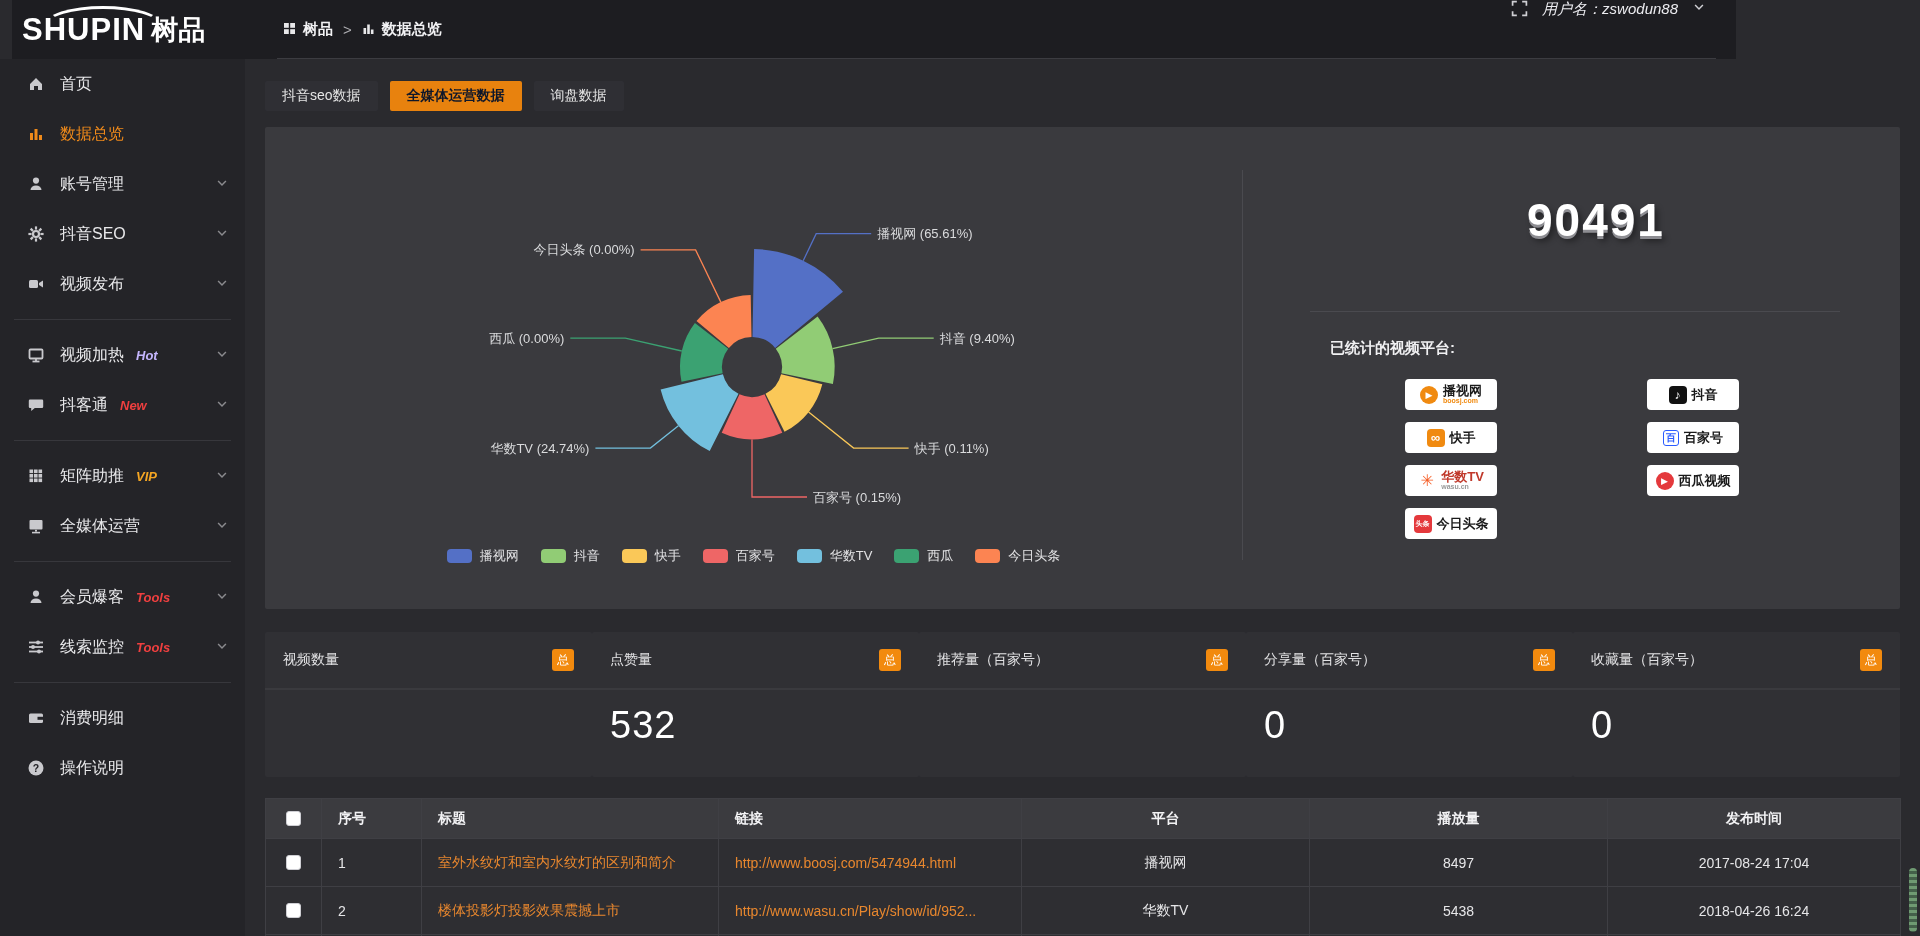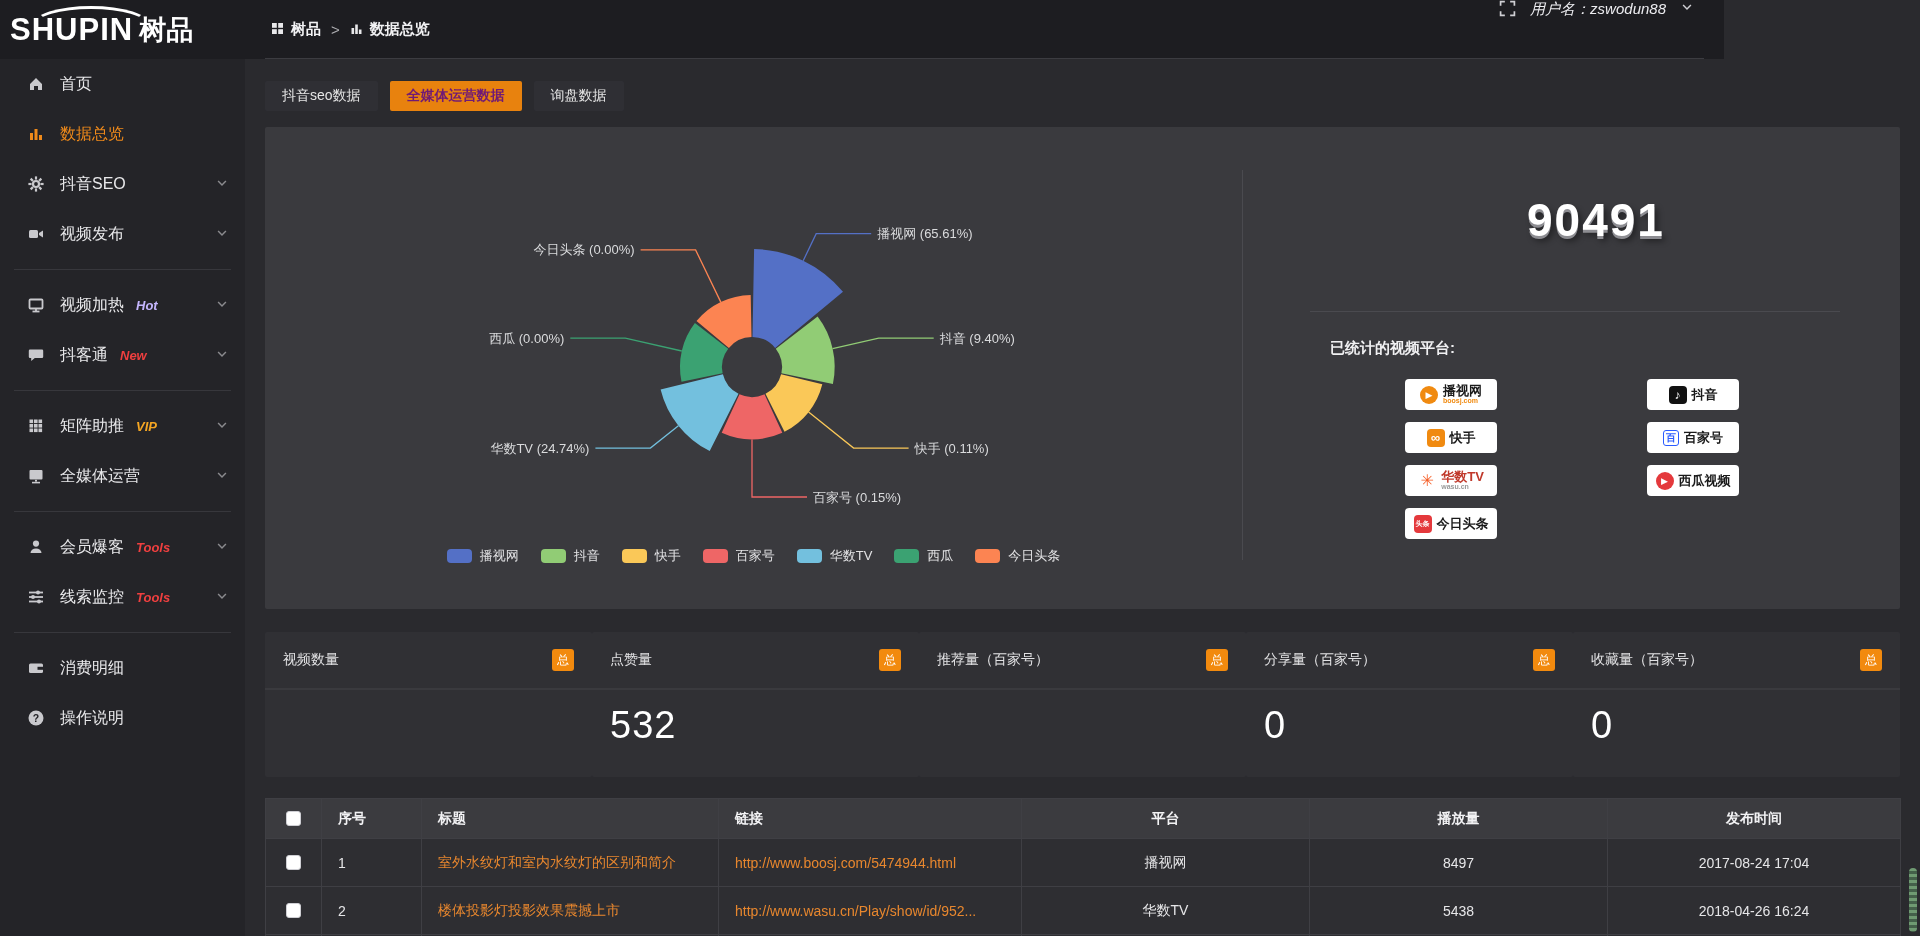--- a/index.html
+++ b/index.html
@@ -1,20 +1,20 @@
 <!DOCTYPE html>
 <html><head>
 <meta charset="utf-8">
 <style>
   * { margin:0; padding:0; box-sizing:border-box; }
   html,body { width:1920px; height:936px; overflow:hidden; background:#2a2a2e;
     font-family:"Liberation Sans","DejaVu Sans",sans-serif; color:#e6e6e8; }
 
   
-  .header { position:absolute; left:0; top:0; width:1724px; height:59px; background:#1d1d21; z-index:5; }
+  .header { position:absolute; left:12px; top:0; width:1724px; height:59px; background:#1d1d21; z-index:5; }
   .logo { position:absolute; left:10px; top:6px; width:230px; height:48px; display:flex; align-items:center; cursor:pointer; }
   .logo-arc { position:absolute; left:22px; top:0px; width:118px; height:38px;
     border:3px solid transparent; border-top:3px solid #fff; border-radius:50%; }
   .logo-en { font-size:31px; font-weight:800; letter-spacing:1px; color:#fff; }
   .logo-cn { font-size:27px; font-weight:800; color:#fff; margin-left:6px; }
   .breadcrumb { position:absolute; left:271px; top:0; height:59px; display:flex; align-items:center; gap:7px; font-size:15px; font-weight:bold; color:#f2f2f4; }
   .bc-sep { color:#aeaeb2; font-weight:normal; margin:0 3px; }
   .bc-item { cursor:pointer; }
   .user-area { position:absolute; right:30px; top:0; height:59px; display:flex; gap:14px; font-size:15px; color:#ececf0;font-style:italic; }
   .user-area .uname { cursor:pointer; }
@@ -27,21 +27,21 @@
   .side-item.active .lbl { color:#f08a1a; }
   .side-item .sbadge { font-size:13px; font-weight:bold; font-style:italic; margin-left:12px; }
   .side-item .chev { position:absolute; right:16px; top:17px; }
   .side-div { height:1px; background:#37373c; margin:10px 14px; }
 
   
   .content { position:absolute; left:245px; top:59px; right:0; bottom:0; background:#2a2a2e; padding:22px 20px 0 20px; }
   .tabs { display:flex; gap:12px; height:30px; margin-bottom:16px; }
   .tab { height:30px; padding:0 17px; display:flex; align-items:center; font-size:14px;
     background:#2f2f34; color:#e5e5e5; border-radius:2px; cursor:pointer; border:none; }
-  .tab.active { background:#e8820e; color:#701a75; font-weight:bold; }
+  .tab.active { background:#e8820e; color:#0f172a; font-weight:bold; }
 
   .panel { position:relative; width:1635px; height:482px; background:#3a3a3e; border-radius:2px; }
   #pie { position:absolute; left:0; top:0; }
   .legend { position:absolute; left:0; top:420px; width:977px; display:flex; justify-content:center; gap:22px; }
   .lg-item { display:flex; align-items:center; gap:8px; cursor:pointer; }
   .lg-swatch { width:25px; height:14px; border-radius:4px; }
   .lg-label { font-size:13px; color:#e3e3e5; }
 
   .v-div { position:absolute; left:977px; top:43px; height:390px; width:1px; background:#4a4a4f; }
   .total { position:absolute; left:1027px; top:66px; width:608px; text-align:center;
@@ -136,20 +136,32 @@
     </div>
     <div class="side-item active">
       <span style="display:flex">
         <svg width="18" height="18" viewBox="0 0 18 18">
           <rect x="3" y="8" width="3" height="7" fill="#f08a1a"></rect>
           <rect x="7.5" y="4" width="3" height="11" fill="#f08a1a"></rect>
           <rect x="12" y="10" width="3" height="5" fill="#f08a1a"></rect>
         </svg>
       </span>
       <span class="lbl">数据总览</span>
+    </div>
+    <div class="side-item">
+      <span style="display:flex">
+        <svg width="18" height="18" viewBox="0 0 18 18">
+          <circle cx="9" cy="5.6" r="3.1" fill="#c9c9cd"></circle>
+          <path d="M3.5 15 a5.5 4.6 0 0 1 11 0 Z" fill="#c9c9cd"></path>
+        </svg>
+      </span>
+      <span class="lbl">账号管理</span>
+      <span class="chev"><svg width="14" height="14" viewBox="0 0 18 18">
+          <polyline points="4,6.5 9,11.5 14,6.5" fill="none" stroke="#8a8a8e" stroke-width="1.9"></polyline>
+        </svg></span>
     </div>
     <div class="side-item">
       <span style="display:flex">
         <svg width="18" height="18" viewBox="0 0 18 18">
           <circle cx="9" cy="9" r="3" fill="none" stroke="#c9c9cd" stroke-width="2.2"></circle>
           <line x1="13.4" y1="9" x2="16.6" y2="9" stroke="#c9c9cd" stroke-width="2.2"></line>
           <line x1="12.11126983722081" y1="12.11126983722081" x2="14.374011537017761" y2="14.374011537017761" stroke="#c9c9cd" stroke-width="2.2"></line>
           <line x1="9" y1="13.4" x2="9" y2="16.6" stroke="#c9c9cd" stroke-width="2.2"></line>
           <line x1="5.888730162779191" y1="12.11126983722081" x2="3.6259884629822396" y2="14.374011537017761" stroke="#c9c9cd" stroke-width="2.2"></line>
           <line x1="4.6" y1="9" x2="1.4000000000000004" y2="9.000000000000002" stroke="#c9c9cd" stroke-width="2.2"></line>

